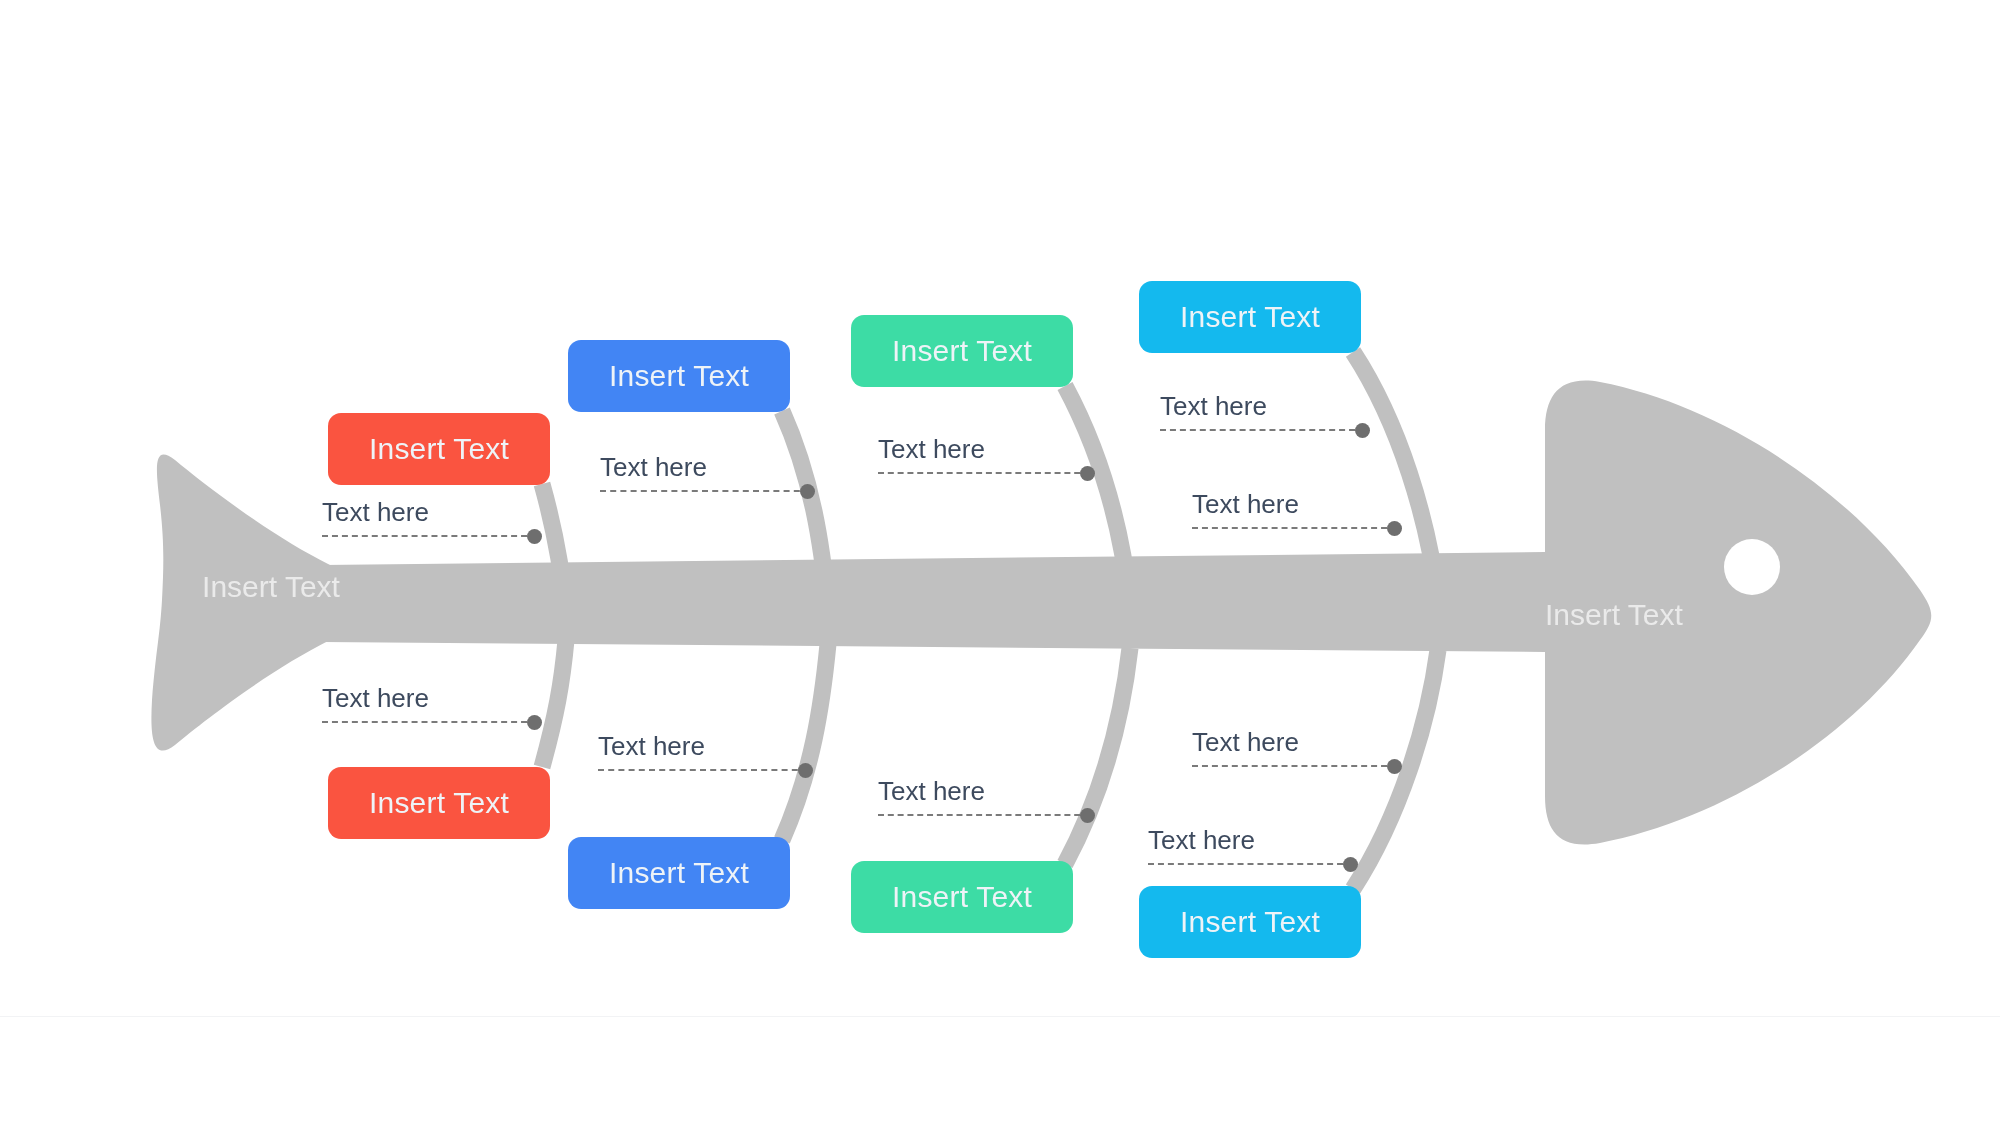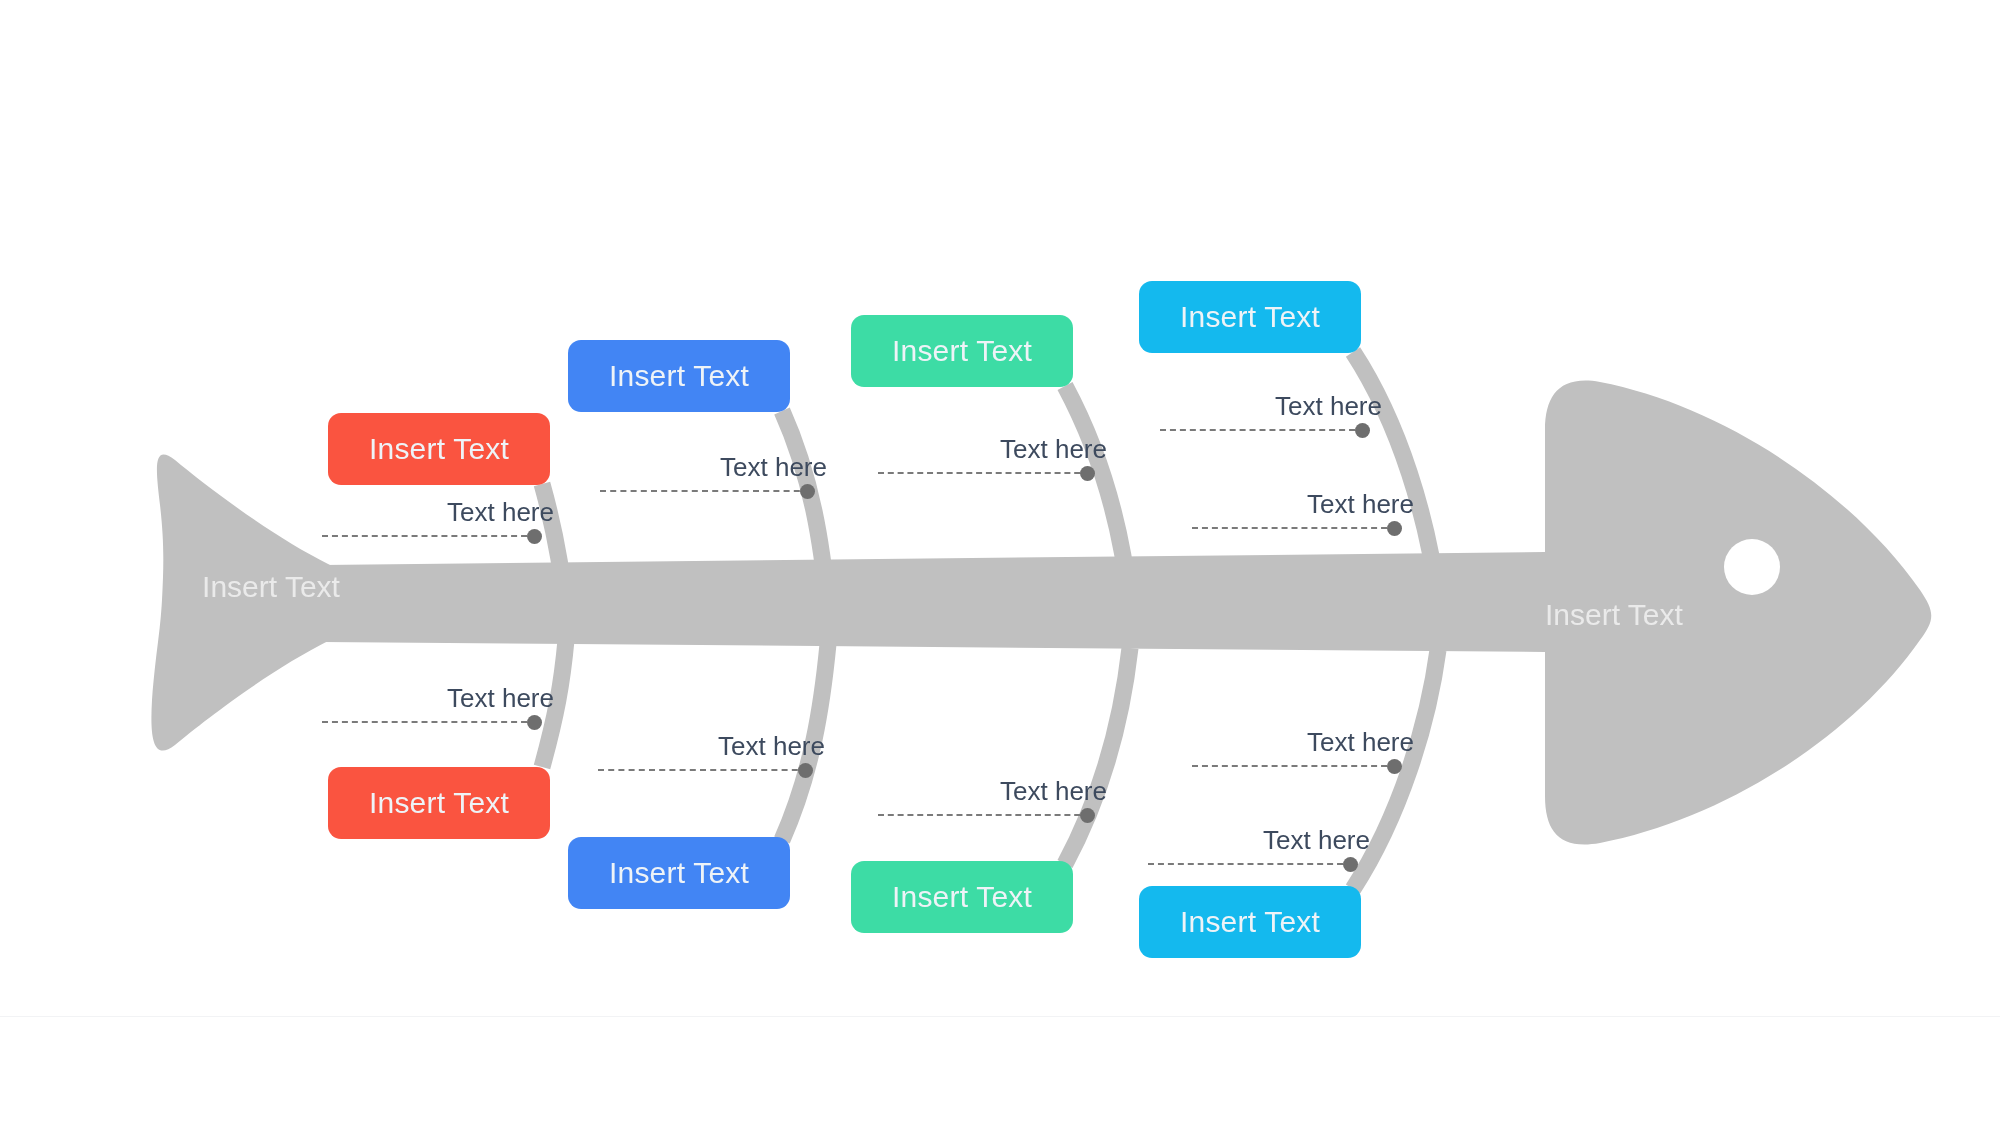--- a/index.html
+++ b/index.html
@@ -22,23 +22,23 @@
     font-size:30px;
     letter-spacing:.2px;
     white-space:nowrap;
     box-sizing:border-box;
     padding:0 14px;
   }
 
   
   .note{position:absolute;}
   .note .note-label{
-    position:absolute;left:17px;bottom:22px;
+    position:absolute;left:0;bottom:22px;
     width:100%;
-    text-align:right;
+    text-align:left;
     font-size:26px;
     color:#3d4a5e;
     white-space:nowrap;
   }
   .note .note-rule{
     position:absolute;left:0;bottom:13px;
     width:100%;height:0;
     border-top:2.5px dashed #7a7a7a;
   }
   .note .note-dot{

